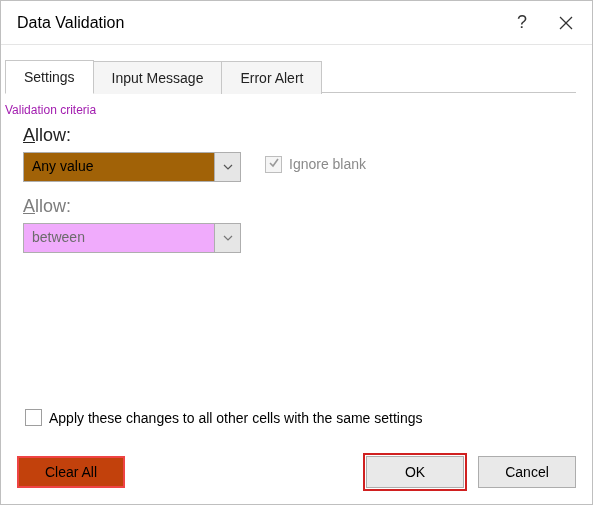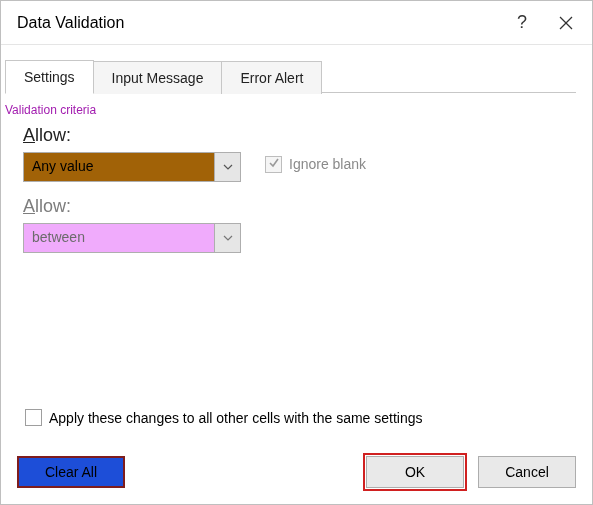--- a/index.html
+++ b/index.html
@@ -165,22 +165,22 @@
     padding: 0 18px;
     border: 1px solid #adadad;
     background: #e9e9e9;
     font-size: 14px;
     display: inline-flex;
     align-items: center;
     justify-content: center;
     cursor: pointer;
   }
   .btn.clear {
-    border: 2px solid #7f1d1d;
-    background: #1d4ed8;
+    border: 2px solid #ef4444;
+    background: #c2410c;
     min-width: 108px;
   }
   .btn.ok {
     outline: 2px solid #d02020;
     outline-offset: 1px;
   }
   .spacer { flex: 1; }
   .underline-first::first-letter { text-decoration: underline; }
 </style>
 </head>

